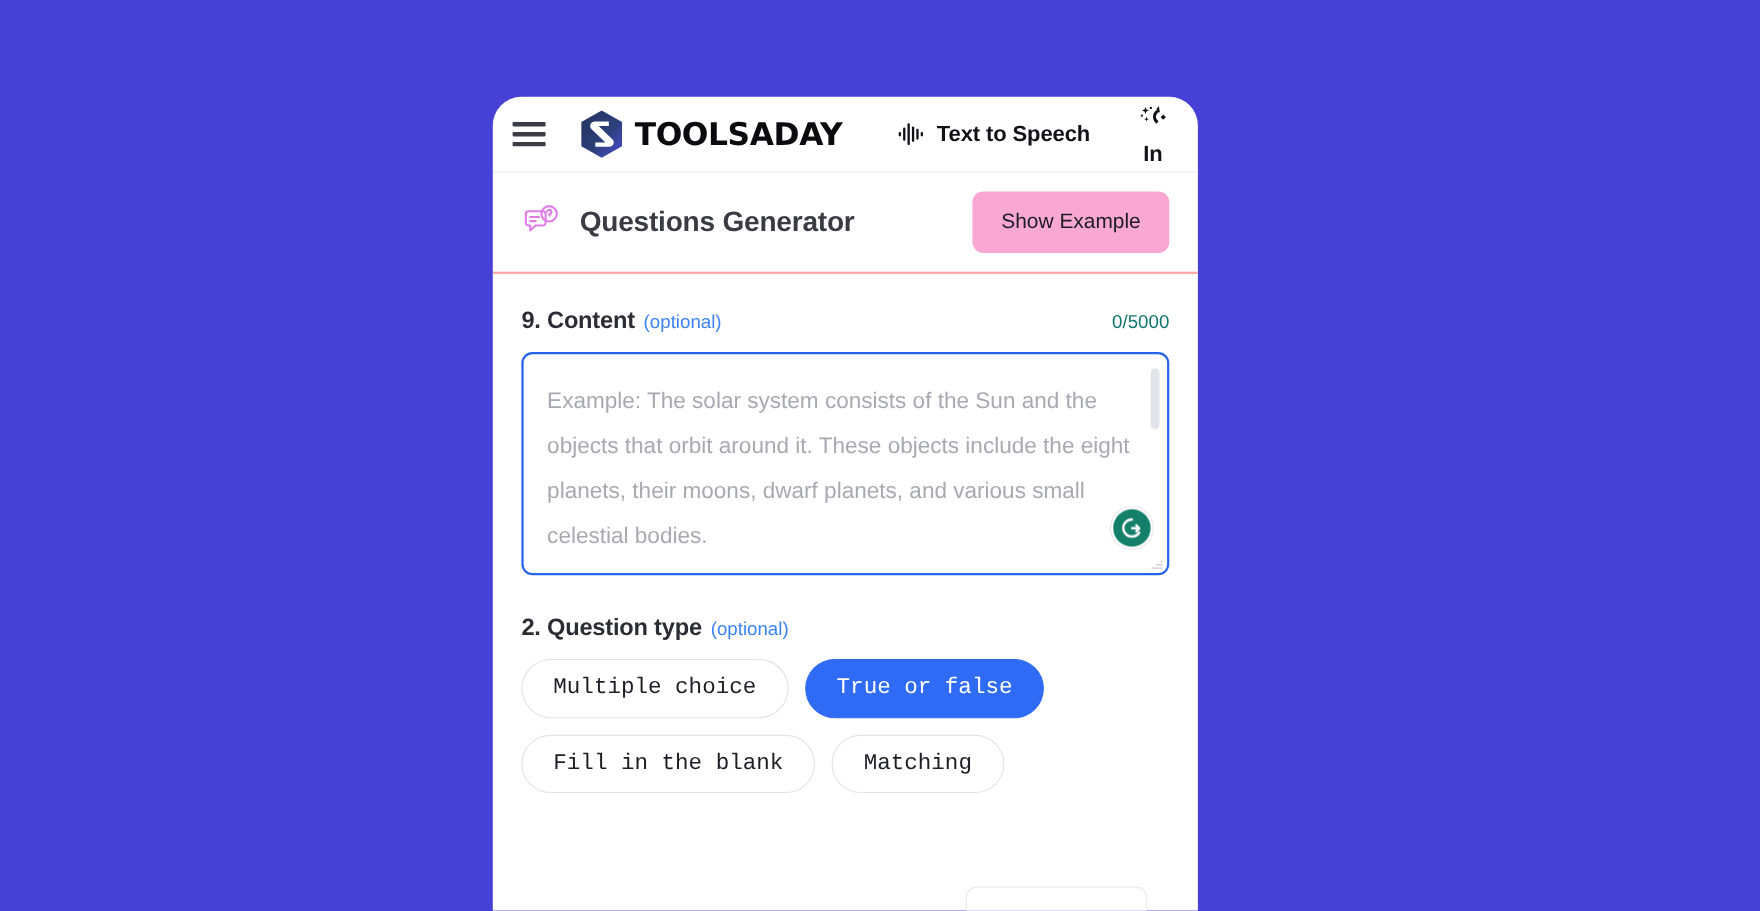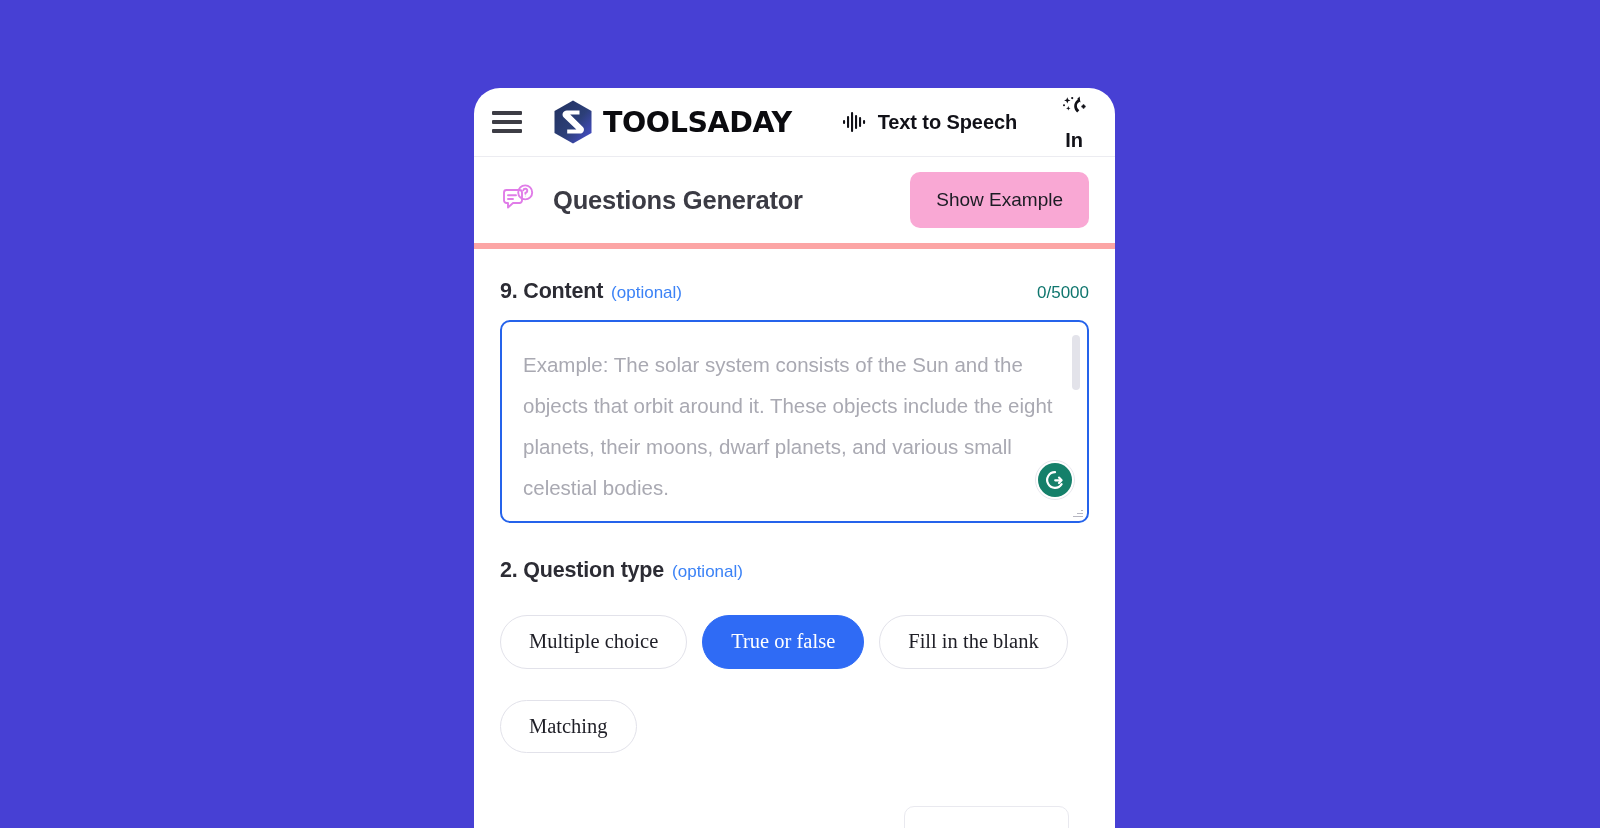--- a/index.html
+++ b/index.html
@@ -12,21 +12,21 @@
 
   body {
     background: #4740d4;
     font-family: "Liberation Sans", sans-serif;
     position: relative;
   }
 
   
   #app-card {
     position: absolute;
-    left: 474px;
+    left: 448px;
     top: 88px;
     width: 641px;
     height: 740px;
     background: #ffffff;
     border-radius: 26px 26px 0 0;
     overflow: hidden;
   }
 
   
   #topbar {
@@ -90,21 +90,21 @@
   .nav-ico { width: 26px; height: 26px; display: block; flex: 0 0 auto; }
   #nav-link-image { margin-left: 44px; flex-direction: column; }
 
   
   #tool-header {
     position: relative;
     height: 92px;
     display: flex;
     align-items: center;
     padding: 0 26px 0 26px;
-    border-bottom: 6px solid #fca5a5;
+    border-bottom: 2px solid #fca5a5;
   }
   #tool-header .title-wrap {
     display: flex;
     align-items: center;
     gap: 17px;
   }
   #tool-title {
     font-size: 25.5px;
     font-weight: 700;
     color: #3b3b44;
@@ -234,25 +234,24 @@
   #question-type-section { margin-top: 35px; }
 
   .chips-row { display: flex; flex-wrap: wrap; gap: 15px 15px; }
   .chip {
     border: 1px solid #e2e2ea;
     background: #fff;
     border-radius: 999px;
     padding: 14px 28px;
     font-size: 20.5px;
     color: #1e1e26;
-    font-family: Liberation Serif, serif;
+    font-family: Liberation Mono, monospace;
     cursor: pointer;
     white-space: nowrap;
     line-height: 1.15;
-    margin-top: 16px;
   }
   .chip.selected {
     background: #2f6bf5;
     border-color: #2f6bf5;
     color: #ffffff;
   }
 
   
   #bottom-partial-control {
     position: absolute;

